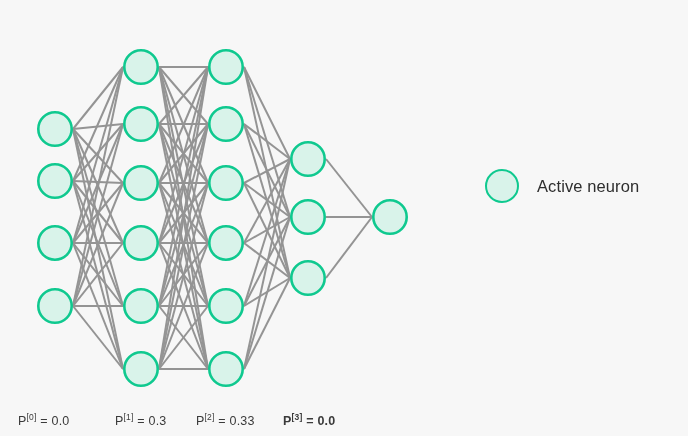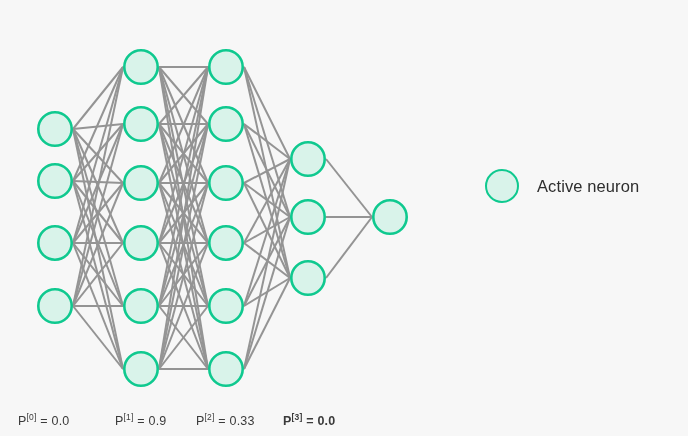--- a/index.html
+++ b/index.html
@@ -198,18 +198,18 @@
 
   <div class="legend">
     <div class="legend-row">
       <span class="legend-swatch active"></span>
       <span class="legend-label">Active neuron</span>
     </div>
   </div>
 
   <div class="prob-row" id="prob-row">
       <span class="prob-item" style="left: 18px; text-align: center;"><span>P</span><sup>[0]</sup> <span>=</span> <span>0.0</span></span>
-      <span class="prob-item" style="left: 115px;"><span>P</span><sup>[1]</sup> <span>=</span> <span>0.9</span></span>
+      <span class="prob-item" style="left: 115px;"><span>P</span><sup>[1]</sup> <span>=</span> <span>0.3</span></span>
       <span class="prob-item" style="left: 196px;"><span>P</span><sup>[2]</sup> <span>=</span> <span>0.33</span></span>
       <span class="prob-item" style="left: 283px; font-weight: bold;"><span>P</span><sup>[3]</sup> <span>=</span> <span>0.0</span></span>
     </div>
 
 </div>
 
 </body></html>

